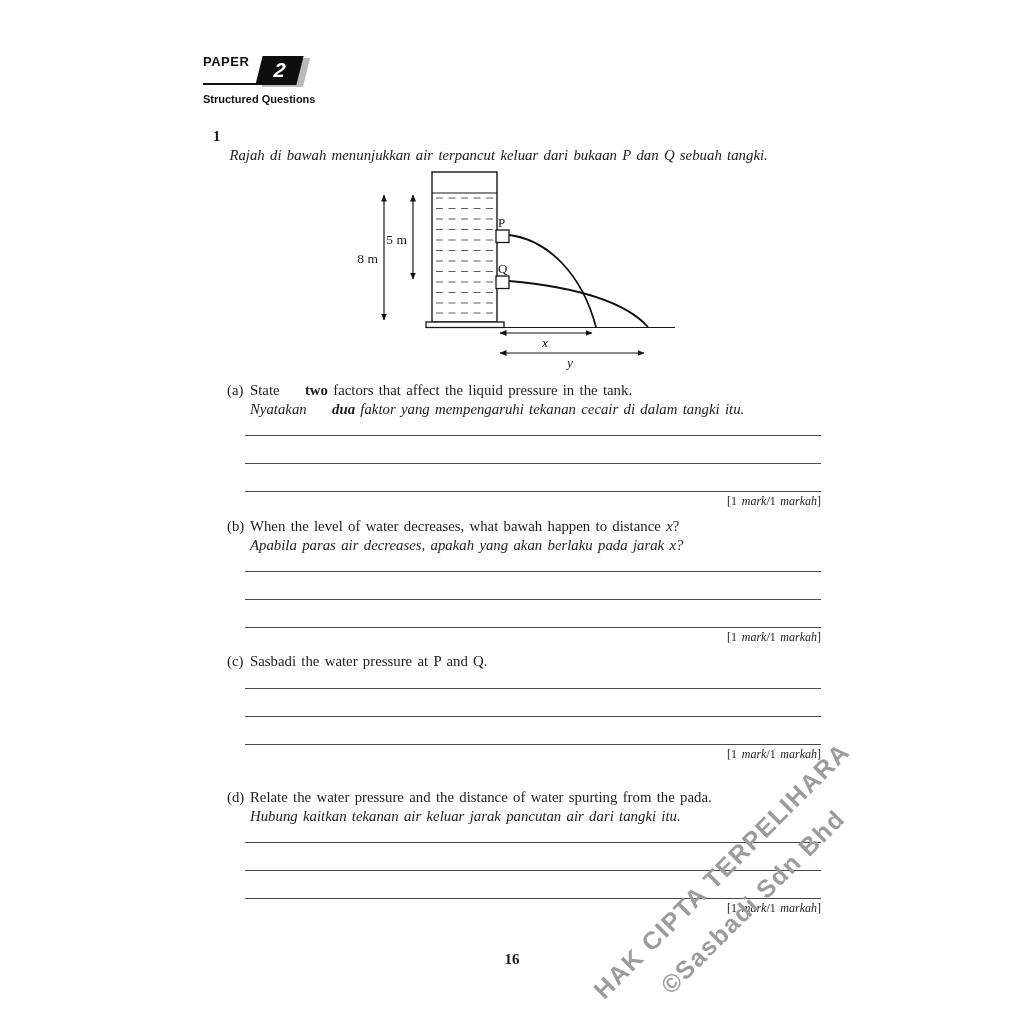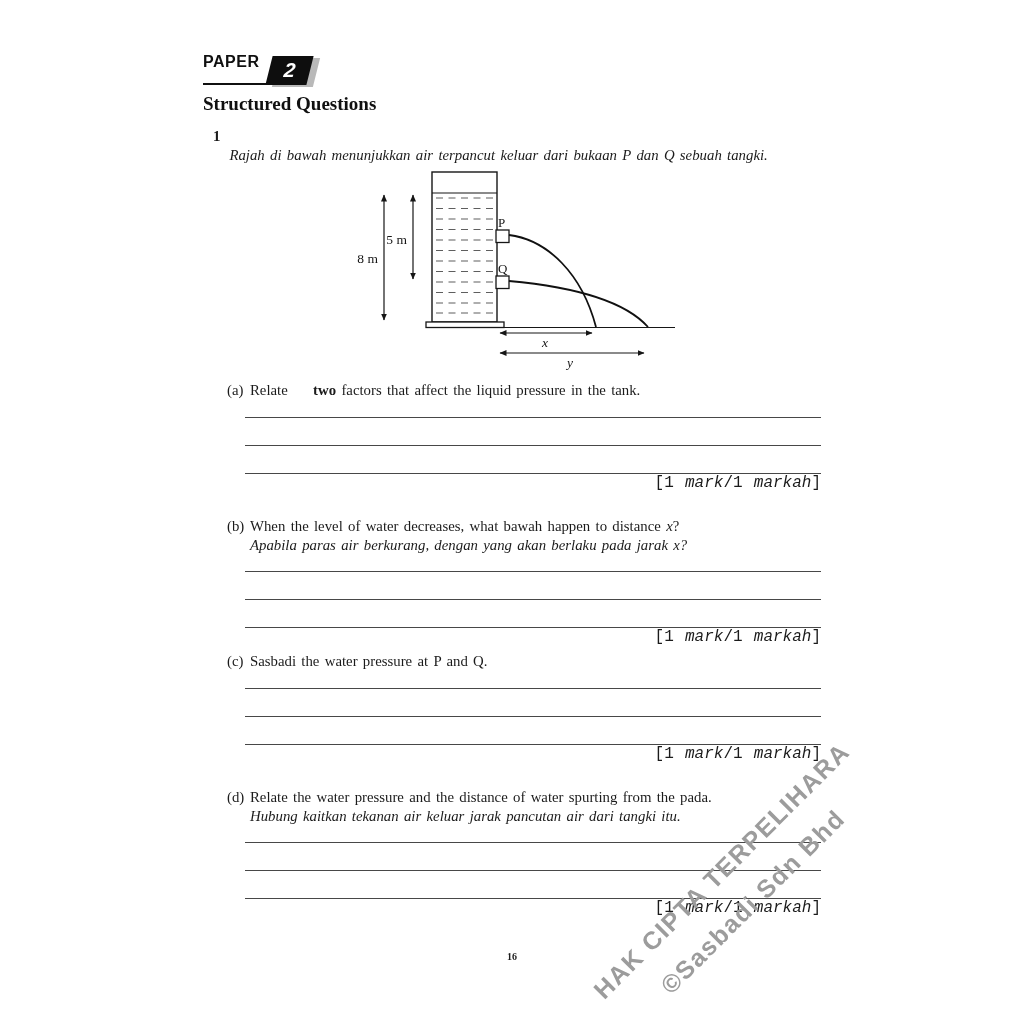--- a/index.html
+++ b/index.html
@@ -5,35 +5,35 @@
   html,body { margin:0; padding:0; }
   body {
     width:1024px; height:1024px; background:#ffffff;
     font-family:"Liberation Serif", serif; color:#1b1b1b;
   }
   .page { position:relative; width:1024px; height:1024px; background:#fff; overflow:hidden; }
 
   
   .badge-row { position:absolute; left:203px; top:56px; display:flex; height:29px; }
   .paper-label {
-    font-family:"Liberation Sans", sans-serif; font-weight:bold; font-size:16px;
+    font-family:"Liberation Sans", sans-serif; font-weight:bold; font-size:13px;
     letter-spacing:.5px; color:#101010; display:flex; align-items:center;
     padding:0 10px 16px 0; border-bottom:2.5px solid #101010;
   }
   .paper-box {
     width:41px; background:#0e0e0e; transform:skewX(-14deg);
     box-shadow:7px 2px 0 #b9b9b9; display:flex; align-items:center; justify-content:center;
   }
   .paper-num {
     color:#fff; font-family:"Liberation Sans", sans-serif; font-weight:bold;
     font-style:italic; font-size:20px; transform:skewX(7deg);
   }
   .section-title {
     position:absolute; left:203px; top:93px;
-    font-family:Liberation Serif, serif; font-weight:bold; font-size:19px; color:#101010;text-align:right;
+    font-family:Liberation Sans, sans-serif; font-weight:bold; font-size:11px; color:#101010;text-align:right;
   }
 
   
   .question { position:absolute; left:213px; top:127px; width:616px;
     font-size:14.8px; line-height:18.6px; word-spacing:1.6px; display:flex; }
   .q-num { font-weight:bold; margin-right:9px; flex:none; }
   .ms { font-style:italic; }
 
   
   .diagram { position:absolute; left:352px; top:170px; }
@@ -42,25 +42,25 @@
   
   .part { position:absolute; left:227px; width:594px; font-size:14.8px; line-height:18.6px; word-spacing:1.6px; }
   .pa { top:381px; } .pb { top:517px; } .pc { top:652px; } .pd { top:788px; }
   .part-head { display:flex; }
   .part-label { width:23px; flex:none; }
   .part-text { flex:1; }
   .b { font-weight:bold;margin-left:20px; }
   .i { font-style:italic; }
   .lines { margin-left:18px; margin-top:-10px; }
   .line { height:27px; border-bottom:1.5px solid #474747; }
-  .marks { text-align:right; margin-top:2px; font-size:16px; line-height:15px;font-family:Liberation Mono, monospace; }
+  .marks { text-align:right; margin-top:2px; font-size:12px; line-height:15px; }
 
   
   .page-number { position:absolute; left:0; right:0; top:951px; text-align:center;
-    font-weight:bold; font-size:10px; }
+    font-weight:bold; font-size:15px; }
 
   
   .watermark {
     position:absolute; left:737px; top:886px;
     transform:translate(-50%,-50%) rotate(-45deg);
     font-family:"Liberation Sans", sans-serif; font-weight:bold;
     color:#9c9c9c; text-align:center; white-space:nowrap;
     font-size:25px; letter-spacing:1.5px; line-height:44px; z-index:5;
   }
 </style>
@@ -129,37 +129,38 @@
     <text x="26" y="93" text-anchor="end" font-size="13.5">8 m</text>
     <text x="55" y="74" text-anchor="end" font-size="13.5">5 m</text>
     <text x="193" y="177" text-anchor="middle" font-size="13.5" font-style="italic">x</text>
     <text x="218" y="197" text-anchor="middle" font-size="13.5" font-style="italic">y</text>
   </svg>
 
   <div class="part pa">
     <div class="part-head">
       <span class="part-label">(a)</span>
       <span class="part-text">
-        <span class="en"><span>Relate </span><span class="b">two</span><span> factors that affect the liquid pressure in the tank.</span></span><br>
+        <span class="en"><span>State </span><span class="b">two</span><span> factors that affect the liquid pressure in the tank.</span></span><br>
+        <span class="ms"><span>Nyatakan </span><span class="b">dua</span><span> faktor yang mempengaruhi tekanan cecair di dalam tangki itu.</span></span>
       </span>
     </div>
     <div class="lines">
       <div class="line"></div>
       <div class="line"></div>
       <div class="line"></div>
     </div>
     <div class="marks"><span>[1 </span><span class="i">mark</span><span>/1 </span><span class="i">markah</span><span>]</span></div>
   </div>
 
   <div class="part pb">
     <div class="part-head">
       <span class="part-label">(b)</span>
       <span class="part-text">
         <span class="en"><span>When the level of water decreases, what bawah happen to distance </span><span class="i">x</span><span>?</span></span><br>
-        <span class="ms"><span>Apabila paras air berkurang, dengan yang akan berlaku pada jarak x?</span><span class=""></span><span></span></span>
+        <span class="ms"><span>Apabila paras air decreases, apakah yang akan berlaku pada jarak x?</span><span class=""></span><span></span></span>
       </span>
     </div>
     <div class="lines">
       <div class="line"></div>
       <div class="line"></div>
       <div class="line"></div>
     </div>
     <div class="marks"><span>[1 </span><span class="i">mark</span><span>/1 </span><span class="i">markah</span><span>]</span></div>
   </div>
 

